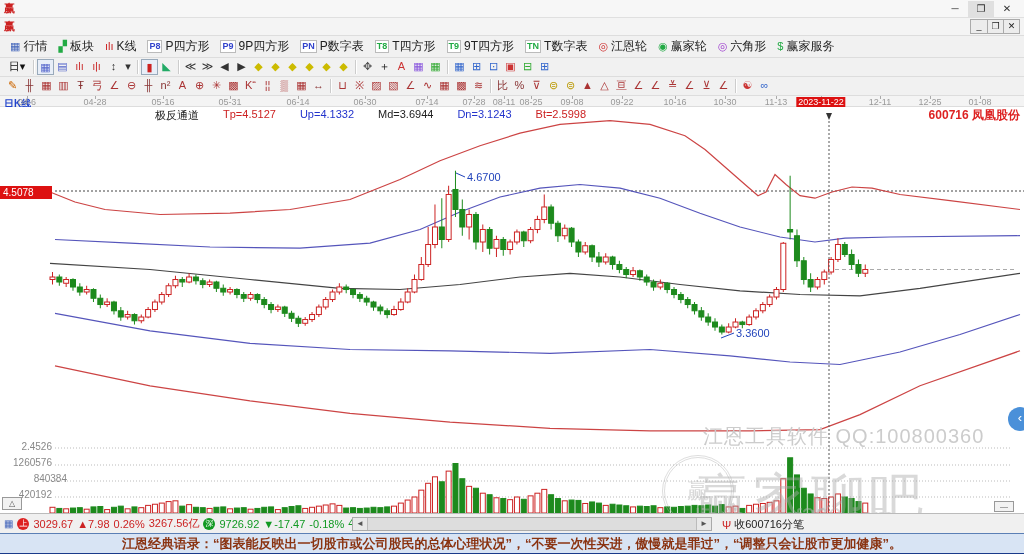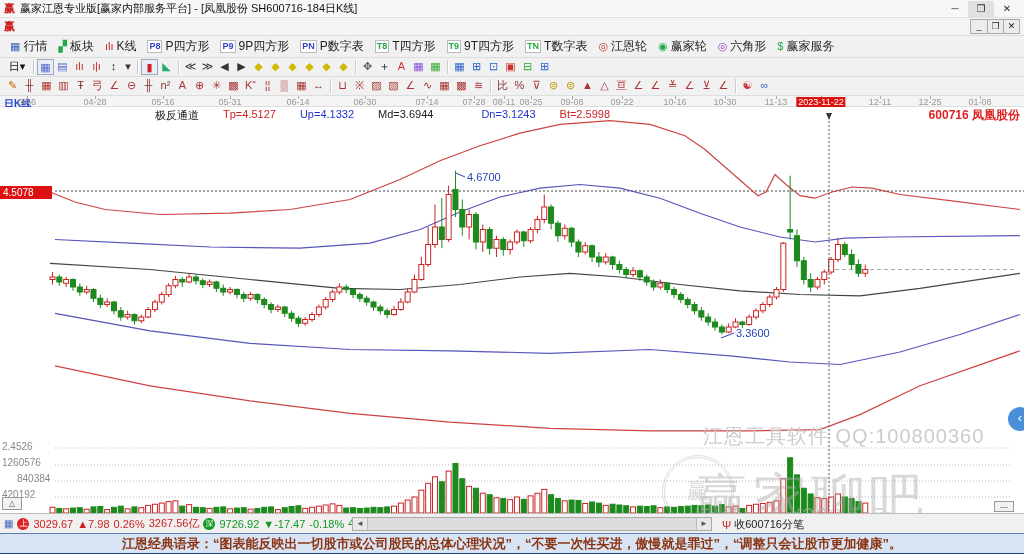--- a/index.html
+++ b/index.html
@@ -38,21 +38,21 @@
   .dlabel.red { background:#dd1111; color:#fff; padding:0 2px; }
   .dtick { position:absolute; top:0; width:1px; height:3px; background:#aaa; }
   .dkx { position:absolute; left:4px; top:1px; color:#2244cc; font-size:10px; font-weight:bold; }
 
   
   .chartwrap { position:relative; width:1024px; height:406px; background:#fff; overflow:hidden; }
   .chartwrap svg { position:absolute; left:0; top:0; }
   .indhdr { position:absolute; left:155px; top:1px; display:flex; gap:24px; font-size:11px; white-space:nowrap; }
   .stockid { position:absolute; right:4px; top:0px; color:#dd2222; font-size:12px; font-weight:bold; }
   .pricetag { position:absolute; left:0; top:79px; background:#dd1111; color:#fff; font-size:10px; padding:1px 3px; width:52px; }
-  .axlbl { position:absolute; font-size:10px; color:#888; width:50px; }
+  .axlbl { position:absolute; font-size:10px; color:#888; text-align:right; width:50px; }
   .wm-qq { position:absolute; left:703px; top:316px; color:#cccccc; font-size:20px; letter-spacing:1px; }
   .wm-liaoba { position:absolute; left:695px; top:356px; color:rgba(170,170,170,.45); font-size:54px; font-weight:normal; letter-spacing:4px; }
   .wm-url { position:absolute; left:695px; top:396px; color:rgba(180,180,180,.5); font-size:24px; }
   .wm-seal { position:absolute; left:662px; top:348px; width:72px; height:72px; border:3px double rgba(180,180,180,.45); border-radius:50%; color:rgba(180,180,180,.5); font-size:22px; display:flex; align-items:center; justify-content:center; }
   .backbtn { position:absolute; right:-8px; top:300px; width:24px; height:24px; border-radius:50%; background:#4a90d9; color:#fff; text-align:center; line-height:22px; font-size:13px; }
   .tinybtn { position:absolute; border:1px solid #999; background:#f2f2f2; color:#555; font-size:8px; text-align:center; }
 
   
   .statusbar { position:relative; height:20px; background:#f0f0f0; border-top:1px solid #bbb; display:flex; align-items:center; padding:0 4px; font-size:11px; gap:4px; }
   .sicon { font-size:10px; }
@@ -66,21 +66,20 @@
   
   .quotebar { height:23px; background:#d8e4f4; border-top:1px solid #5b7fb5; border-bottom:3px solid #1a3a8a; display:flex; align-items:center; justify-content:center; font-size:13px; color:#8a3311; font-weight:bold; }
 </style>
 </head>
 <body>
 
 <div id="app">
 
   <div class="titlebar">
     <span class="applogo">赢</span>
-    <span class="title-text">赢家江恩专业版[赢家内部服务平台] - [凤凰股份  SH600716-184日K线]</span>
     <div class="wctl">
       <span class="wbtn">─</span>
       <span class="wbtn hl">❐</span>
       <span class="wbtn">✕</span>
     </div>
   </div>
 
   <div class="menubar">
     <span class="applogo">赢</span>
     <div class="mdictl">
@@ -651,21 +650,21 @@
         <line x1="456" y1="66" x2="465" y2="70" stroke="#2244bb"></line>
         <text x="467" y="74" fill="#2244bb" font-size="11">4.6700</text>
         <line x1="721" y1="231" x2="734" y2="226" stroke="#2244bb"></line>
         <text x="736" y="230" fill="#2244bb" font-size="11">3.3600</text>
       </svg>
     <div class="indhdr" id="indhdr">
         <span style="color: rgb(34, 34, 34);">极反通道</span>
         <span style="color: rgb(204, 34, 34);">Tp=4.5127</span>
         <span style="color: rgb(34, 51, 204);">Up=4.1332</span>
         <span style="color: rgb(34, 34, 34);">Md=3.6944</span>
-        <span style="color: rgb(34, 51, 204); margin-left: 24px;">Dn=3.1243</span>
+        <span style="color: rgb(34, 51, 204);">Dn=3.1243</span>
         <span style="color: rgb(204, 34, 34);">Bt=2.5998</span>
       </div>
     <span class="stockid">600716 凤凰股份</span>
     <span class="pricetag">4.5078</span>
     <span class="axlbl" style="left:2px;top:334px;">2.4526</span>
     <span class="axlbl" style="left:2px;top:350px;">1260576</span>
     <span class="axlbl" style="left:17px;top:366px;">840384</span>
     <span class="axlbl" style="left:2px;top:382px;">420192</span>
     <span class="wm-qq">江恩工具软件  QQ:100800360</span>
     <span class="wm-liaoba">赢家聊吧</span>

